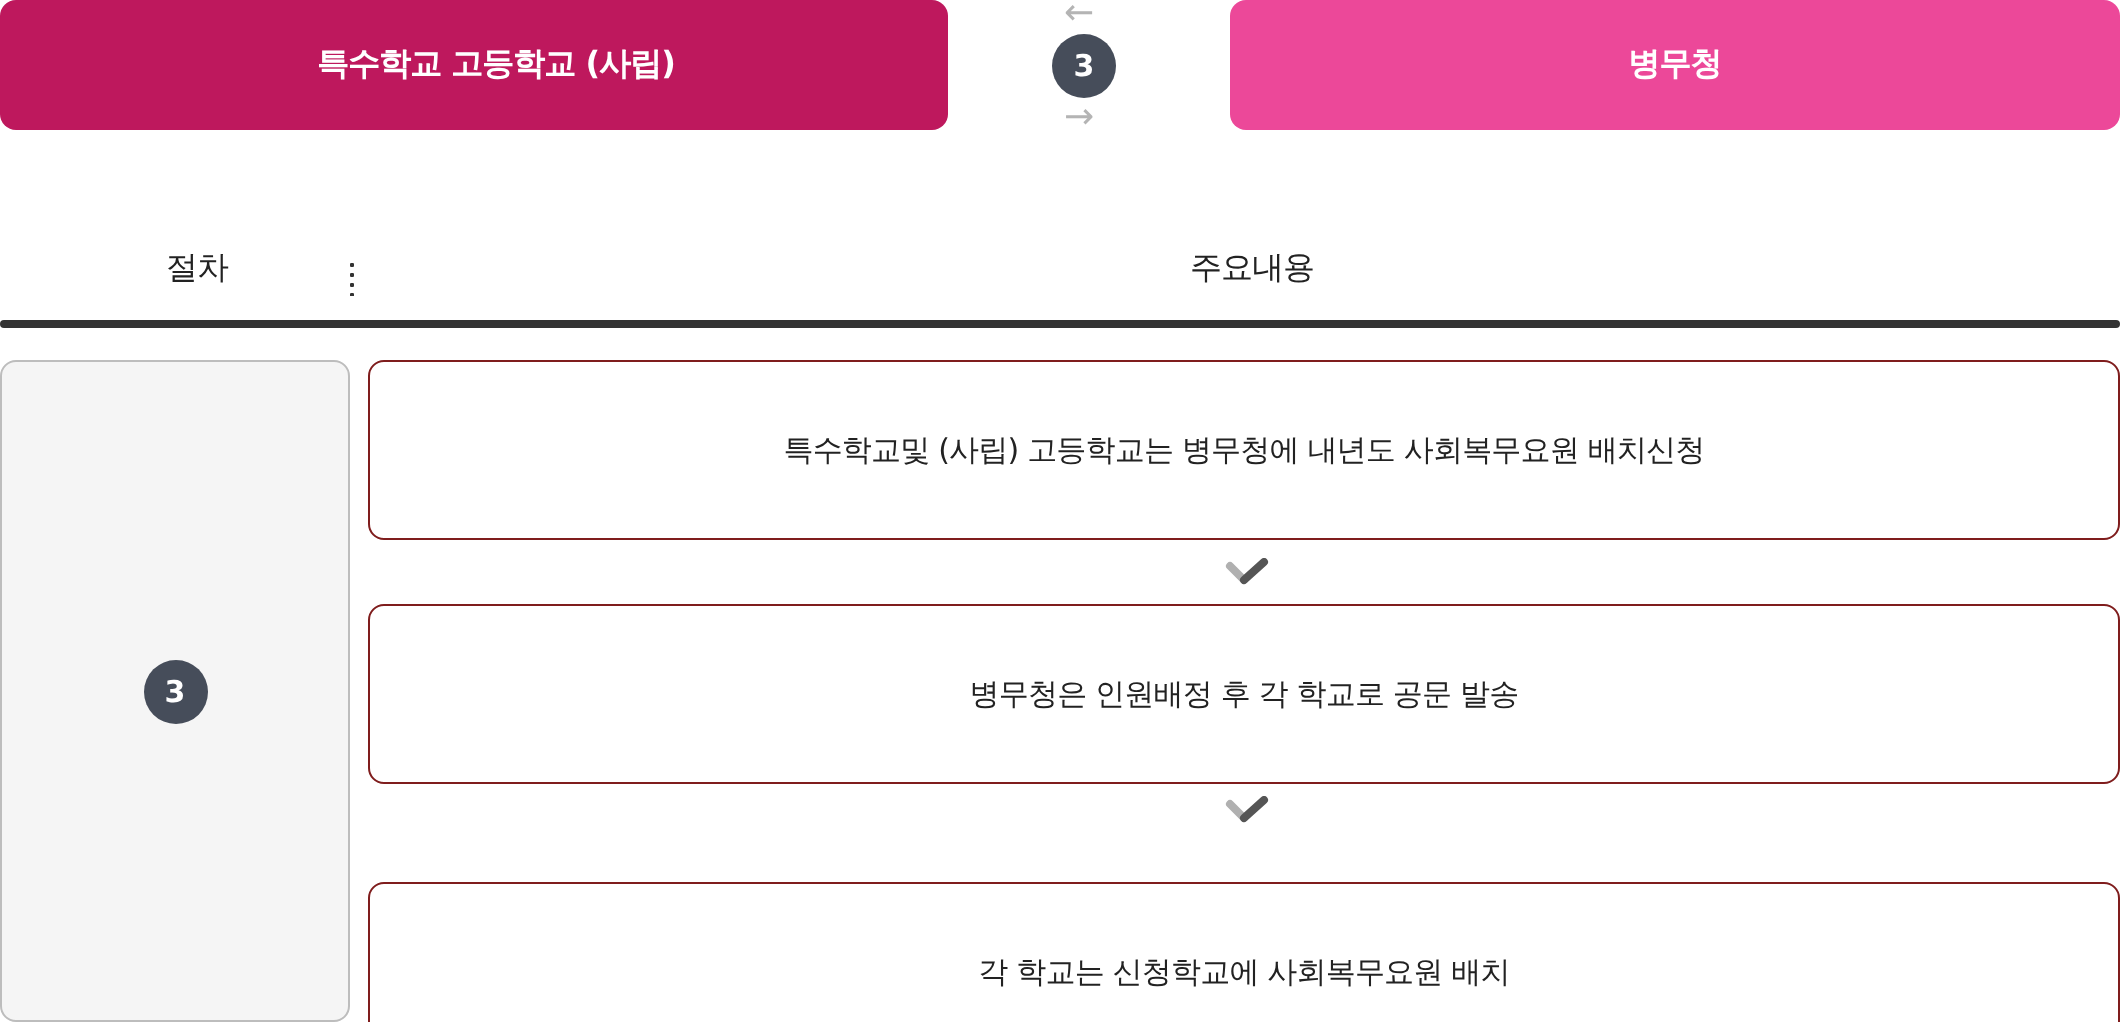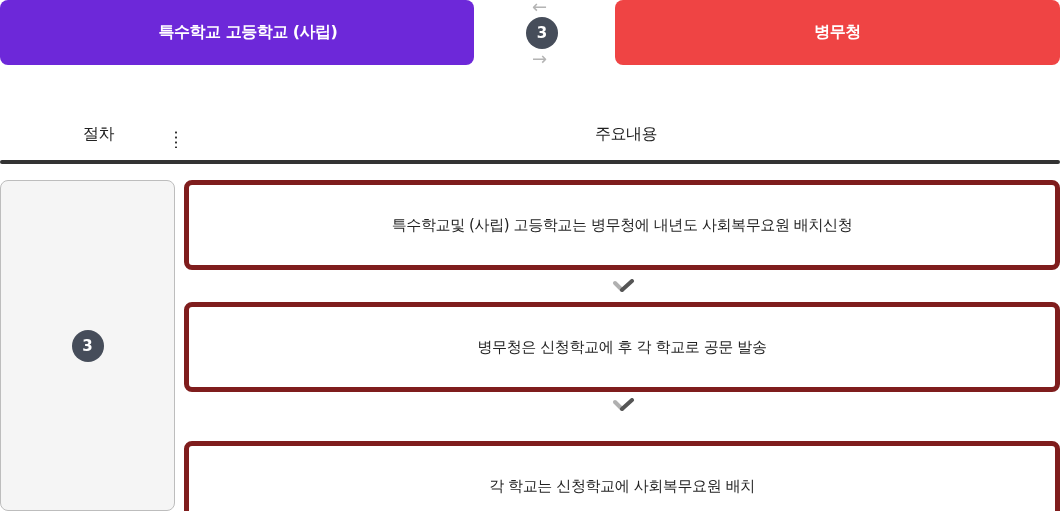--- a/index.html
+++ b/index.html
@@ -4,22 +4,22 @@
 <style>
   * { box-sizing: border-box; margin: 0; padding: 0; }
   html, body { width: 1060px; height: 511px; background: #ffffff; overflow: hidden; }
   body { font-family: "DejaVu Sans", "Liberation Sans", sans-serif; color: #222; position: relative; }
 
   .top-box {
     position: absolute; top: 0; height: 65px; border-radius: 8px;
     display: flex; align-items: center; justify-content: center;
     color: #fff; font-weight: bold; font-size: 16px; letter-spacing: -0.5px;
   }
-  .top-left { left: 0; width: 474px; background: #6d28d9; padding-left: 22px; }
-  .top-right { left: 615px; width: 445px; background: #ef4444; }
+  .top-left { left: 0; width: 474px; background: #be185d; padding-left: 22px; }
+  .top-right { left: 615px; width: 445px; background: #ec4899; }
 
   .exchange { position: absolute; left: 522px; top: 0; width: 40px; height: 70px; }
   .arrow { position: absolute; left: 10px; color: #b4b4b4; font-size: 18px; line-height: 1; }
   .arrow.left { top: -2px; }
   .arrow.right { top: 50px; }
   .step-badge {
     width: 32px; height: 32px; border-radius: 50%;
     background: #464d5a; color: #fff; font-weight: bold; font-size: 15px;
     display: flex; align-items: center; justify-content: center;
   }
@@ -35,21 +35,21 @@
   .head-rule { position: absolute; top: 160px; left: 0; width: 1060px; height: 4px; background: #333; border-radius: 2px; }
 
   .proc-cell {
     position: absolute; left: 0; top: 180px; width: 175px; height: 331px;
     background: #f5f5f5; border: 1px solid #bdbdbd; border-radius: 8px;
     display: flex; align-items: center; justify-content: center;
   }
 
   .content-box {
     position: absolute; left: 184px; width: 876px; height: 90px;
-    border: 5px solid #7f1d1d; border-radius: 8px; background: #fff;
+    border: 1px solid #7f1d1d; border-radius: 8px; background: #fff;
     display: flex; align-items: center; justify-content: center;
     font-size: 15px; color: #222; letter-spacing: -0.4px;
   }
   .cb1 { top: 180px; }
   .cb2 { top: 302px; }
   .cb3 { top: 421px; margin-top: 20px; }
 
   .chevron { position: absolute; left: 612px; width: 24px; height: 14px; }
   .chev1 { top: 279px; }
   .chev2 { top: 398px; }
@@ -89,21 +89,21 @@
 <div class="content-box cb1">
   <span>특수학교및 (사립) 고등학교는 병무청에 내년도 사회복무요원 배치신청</span>
 </div>
 
 <svg class="chevron chev1" viewBox="0 0 24 14">
   <line x1="3" y1="4" x2="10" y2="11" stroke="#b0b0b0" stroke-width="4" stroke-linecap="round"></line>
   <line x1="10" y1="11" x2="20" y2="2" stroke="#555" stroke-width="4" stroke-linecap="round"></line>
 </svg>
 
 <div class="content-box cb2">
-  <span>병무청은 신청학교에 후 각 학교로 공문 발송</span>
+  <span>병무청은 인원배정 후 각 학교로 공문 발송</span>
 </div>
 
 <svg class="chevron chev2" viewBox="0 0 24 14">
   <line x1="3" y1="4" x2="10" y2="11" stroke="#b0b0b0" stroke-width="4" stroke-linecap="round"></line>
   <line x1="10" y1="11" x2="20" y2="2" stroke="#555" stroke-width="4" stroke-linecap="round"></line>
 </svg>
 
 <div class="content-box cb3">
   <span>각 학교는 신청학교에 사회복무요원 배치</span>
 </div>

